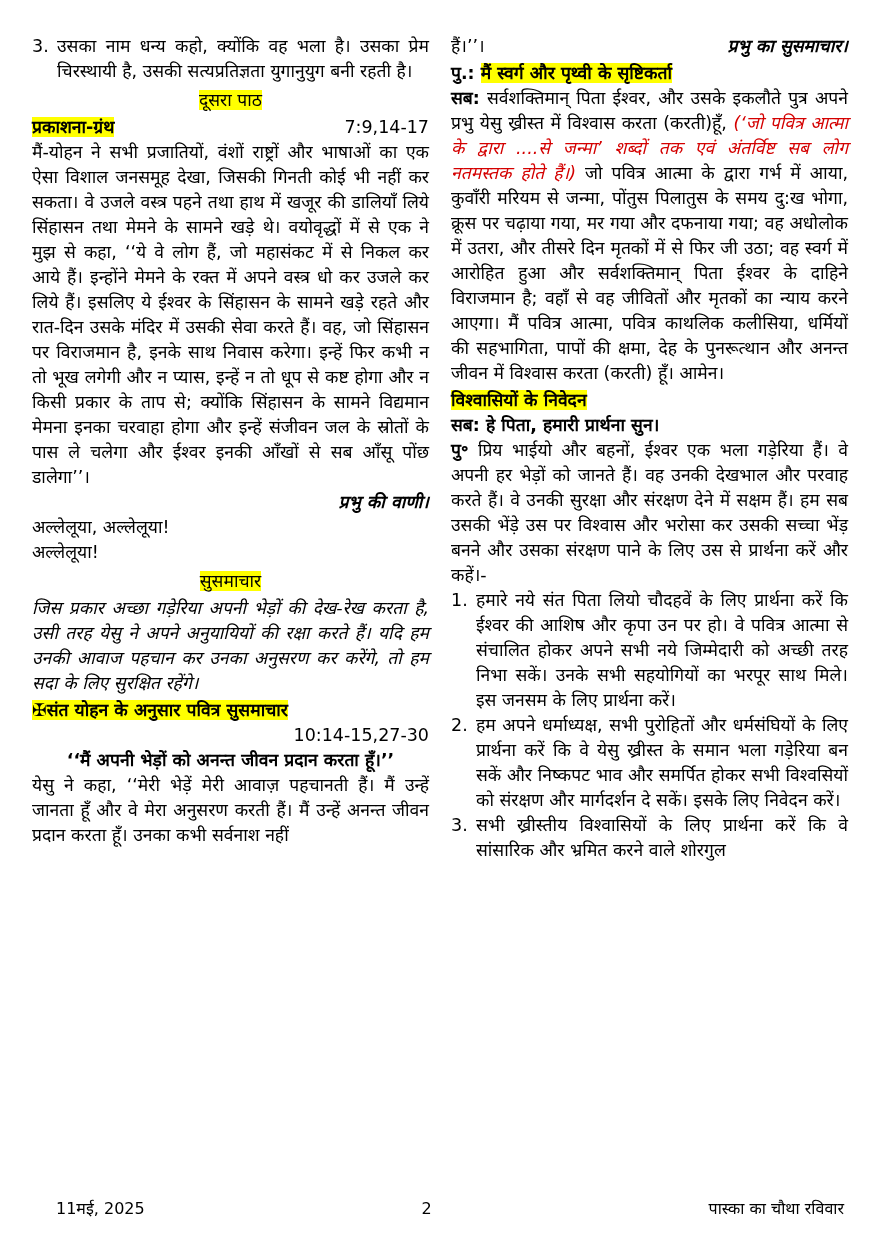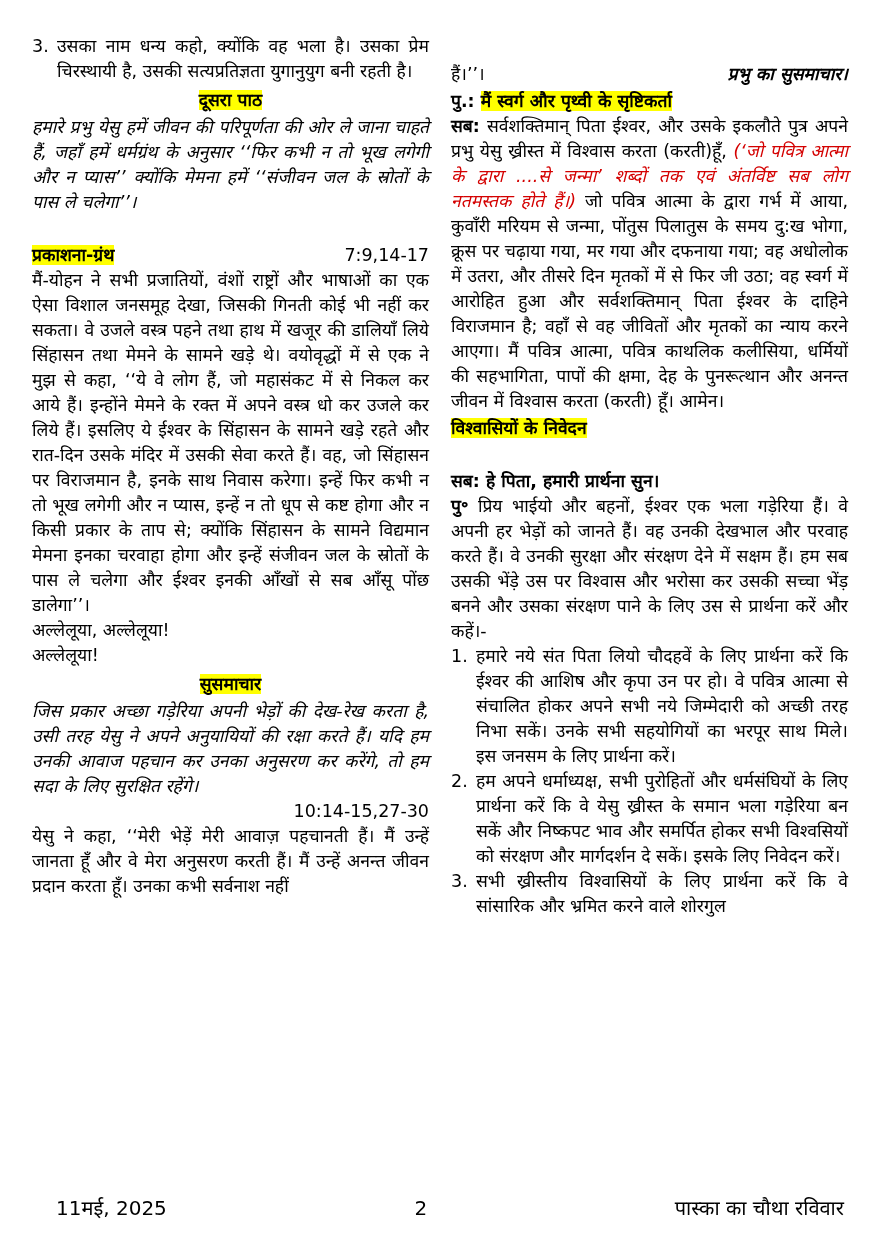--- a/index.html
+++ b/index.html
@@ -4,76 +4,80 @@
 <style>
   html,body{margin:0;padding:0;background:#ffffff;}
   body{
     width:878px;height:1241px;position:relative;
     font-family:"DejaVu Sans",sans-serif;
     color:#000;font-size:17.5px;line-height:25px;
   }
   .page{display:flex;gap:22px;padding:34px 30px 0 32px;}
   .col{width:397px;}
   .p{margin:0;text-align:justify;}
-  .bold{font-weight:bold;margin-top:28px;}
+  .bold{font-weight:bold;}
   .ital{font-style:italic;}
   .hl{background:#ffff00;}
   .right{text-align:right;}
   .row{display:flex;justify-content:space-between;align-items:baseline;}
   .ref{}
   .rubric{color:#d40000;font-style:italic;}
   .hang{display:flex;margin:0;}
   .hang .n{flex:none;width:25px;}
   .hang .t{flex:1;text-align:justify;}
   .sec{margin-top:5px;}
-  .h-center{text-align:center;font-weight:bold;margin:4px 0 2px 0;}
+  .h-center{text-align:center;font-weight:normal;margin:4px 0 2px 0;}
   .h-left{font-weight:bold;margin:2px 0 0 0;}
   .quote-center{text-align:center;font-weight:bold;margin:0;}
   .footer{
     position:absolute;left:0;right:0;bottom:20px;
     display:flex;justify-content:space-between;align-items:baseline;
-    padding:0 34px 0 56px;font-size:20px;
+    padding:0 34px 0 56px;font-size:16px;
   }
 </style>
 </head>
 <body>
 
 <div class="page">
 
   <div class="col">
 
     <div class="hang">
       <span class="n">3.</span>
       <span class="t">उसका नाम धन्य कहो, क्योंकि वह भला है। उसका प्रेम चिरस्थायी है, उसकी सत्यप्रतिज्ञता युगानुयुग बनी रहती है।</span>
     </div>
 
     <div class="h-center sec"><span class="hl">दूसरा पाठ</span></div>
 
-    <p class="p ital">हमारे प्रभु येसु हमें जीवन की परिपूर्णता की ओर ले जाना चाहते हैं, जहाँ हमें धर्मग्रंथ के अनुसार ‘‘फिर कभी न तो भूख लगेगी और न प्यास’’ क्योंकि मेमना हमें ‘‘संजीवन जल के स्रोतों के पास ले चलेगा’’।</p>
 
     <div class="row">
       <span class="bold"><span class="hl">प्रकाशना-ग्रंथ</span></span>
       <span class="ref">7:9,14-17</span>
     </div>
 
 
     <p class="p">मैं-योहन ने सभी प्रजातियों, वंशों राष्ट्रों और भाषाओं का एक ऐसा विशाल जनसमूह देखा, जिसकी गिनती कोई भी नहीं कर सकता। वे उजले वस्त्र पहने तथा हाथ में खजूर की डालियाँ लिये सिंहासन तथा मेमने के सामने खड़े थे। वयोवृद्धों में से एक ने मुझ से कहा, ‘‘ये वे लोग हैं, जो महासंकट में से निकल कर आये हैं। इन्होंने मेमने के रक्त में अपने वस्त्र धो कर उजले कर लिये हैं। इसलिए ये ईश्वर के सिंहासन के सामने खड़े रहते और रात-दिन उसके मंदिर में उसकी सेवा करते हैं।  वह, जो सिंहासन पर विराजमान है, इनके साथ निवास करेगा। इन्हें फिर कभी न तो भूख लगेगी और न प्यास, इन्हें न तो धूप से कष्ट होगा और न किसी प्रकार के ताप से; क्योंकि सिंहासन के सामने विद्यमान मेमना इनका चरवाहा होगा और इन्हें संजीवन जल के स्रोतों के पास ले चलेगा और ईश्वर इनकी आँखों से सब आँसू पोंछ डालेगा’’।</p>
 
+    <p class="right bold ital" style="margin:0;">प्रभु की वाणी।</p>
 
 
     <p class="p">अल्लेलूया, अल्लेलूया!</p>
     <p class="p">अल्लेलूया!</p>
 
     <div class="h-center sec"><span class="hl">सुसमाचार</span></div>
 
     <p class="p ital">जिस प्रकार अच्छा गड़ेरिया अपनी भेड़ों की देख-रेख करता है, उसी तरह येसु ने अपने अनुयायियों की रक्षा करते हैं। यदि हम उनकी आवाज पहचान कर उनका अनुसरण कर करेंगे, तो हम सदा के लिए सुरक्षित रहेंगे।</p>
 
+    <div class="h-left">
+      <span class="hl"><span>✠</span><span>संत योहन के अनुसार पवित्र सुसमाचार</span></span>
+    </div>
 
     <p class="right ref" style="margin:0;">10:14-15,27-30</p>
 
+    <p class="quote-center">‘‘मैं अपनी भेड़ों को अनन्त जीवन प्रदान करता हूँ।’’</p>
 
     <p class="p">येसु ने कहा, ‘‘मेरी भेड़ें मेरी आवाज़ पहचानती हैं। मैं उन्हें जानता हूँ और वे मेरा अनुसरण करती हैं। मैं उन्हें अनन्त जीवन प्रदान करता हूँ। उनका कभी सर्वनाश नहीं</p>
 
   </div>
 
   <div class="col">
 
 
     <div class="row">
       <span>हैं।’’।</span>

